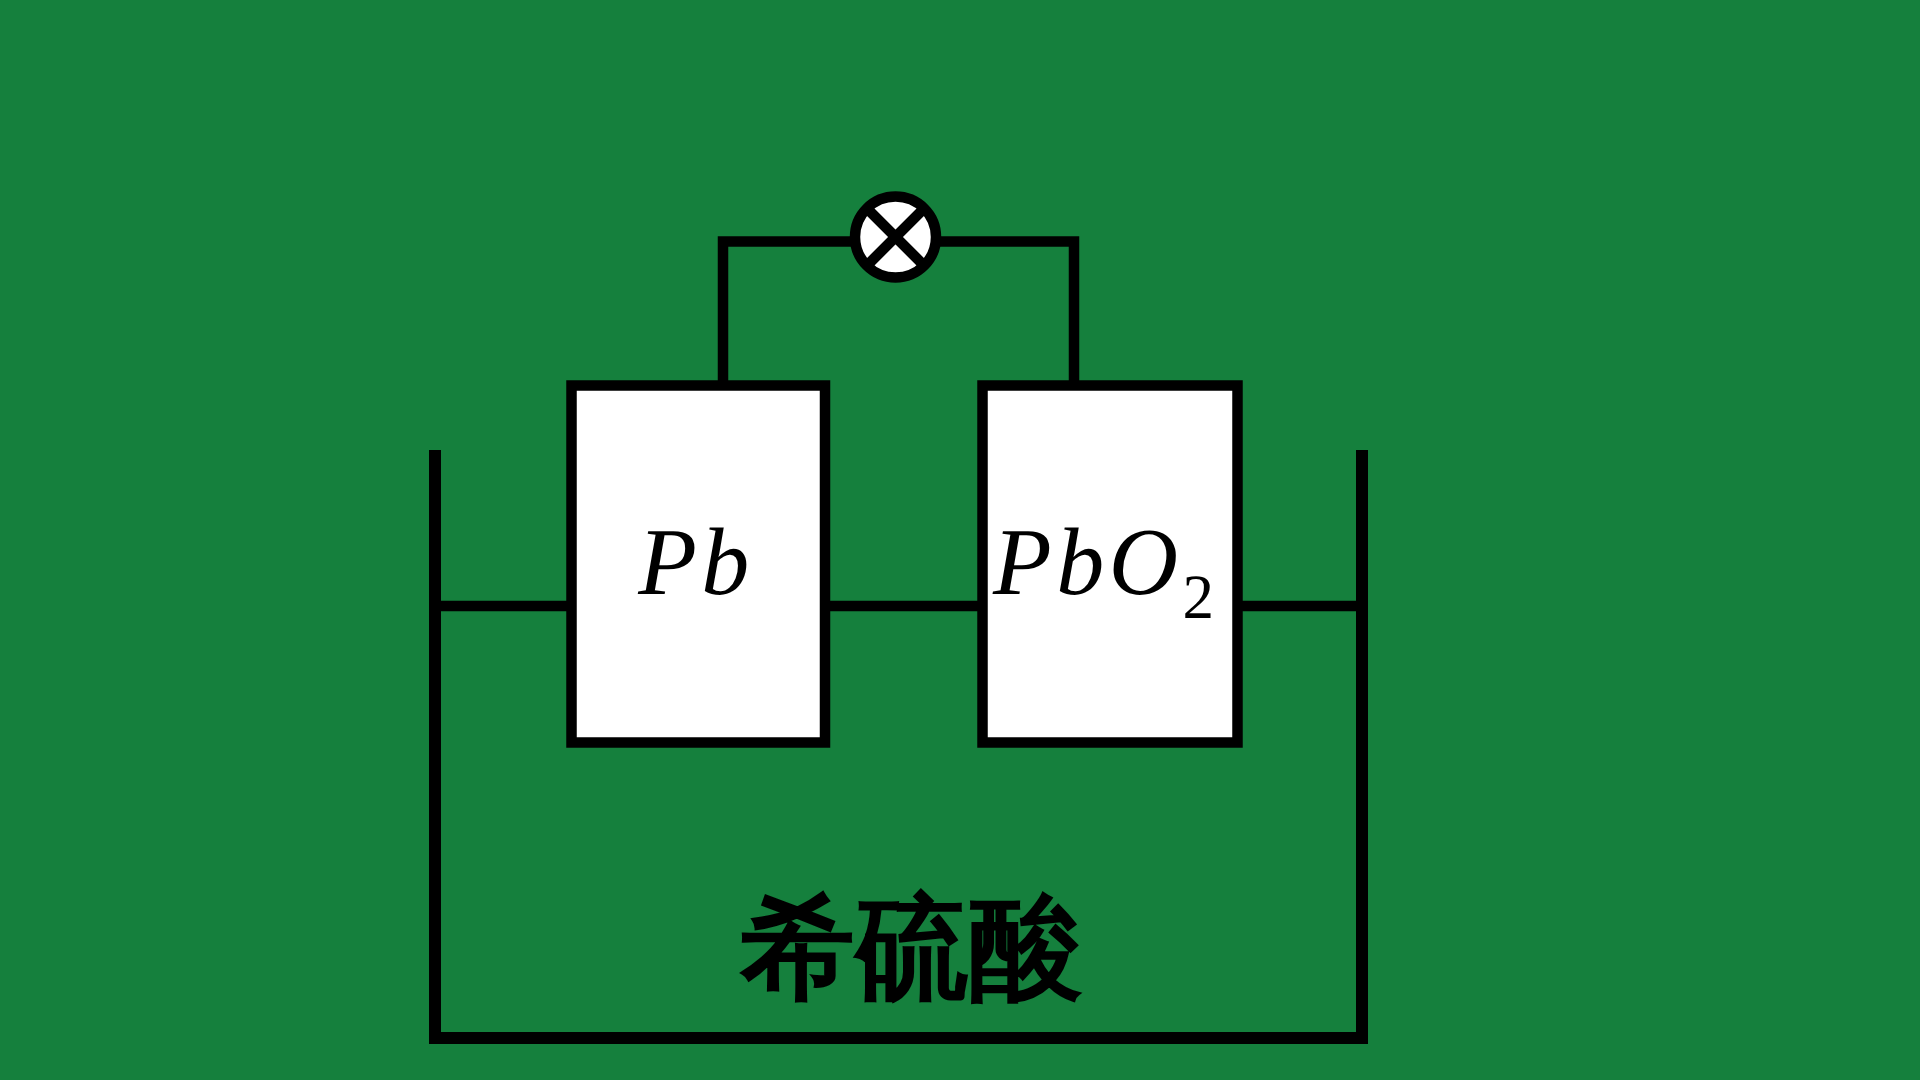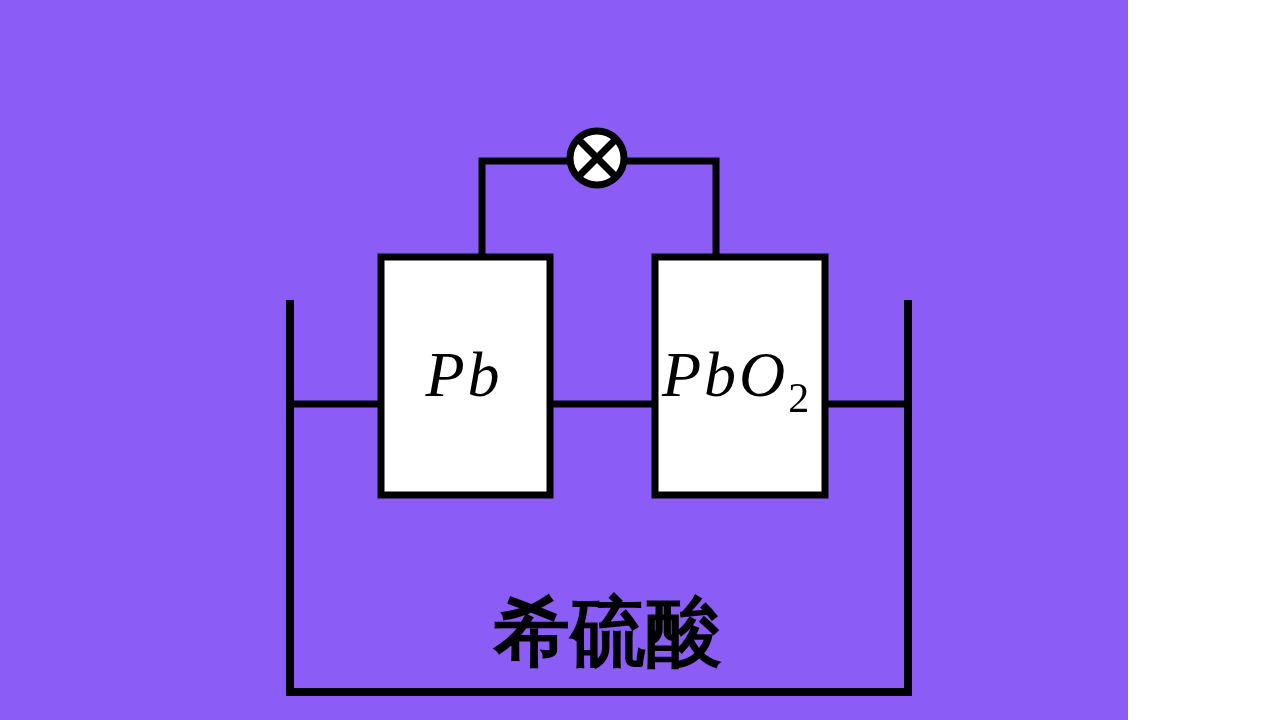--- a/index.html
+++ b/index.html
@@ -3,23 +3,23 @@
 <meta charset="utf-8">
 <style>
   html, body {
     margin: 0;
     padding: 0;
     background: #ffffff;
     font-family: "Liberation Sans", sans-serif;
   }
   .canvas {
     position: relative;
-    width: 1128px;
+    width: 1280px;
     height: 720px;
-    background: #8b5cf6;
+    background: #15803d;
     overflow: hidden;
   }
   svg { display: block; }
   .stroked {
     fill: none;
     stroke: #000000;
     stroke-linecap: butt;
     stroke-linejoin: miter;
   }
   .electrode-label {

